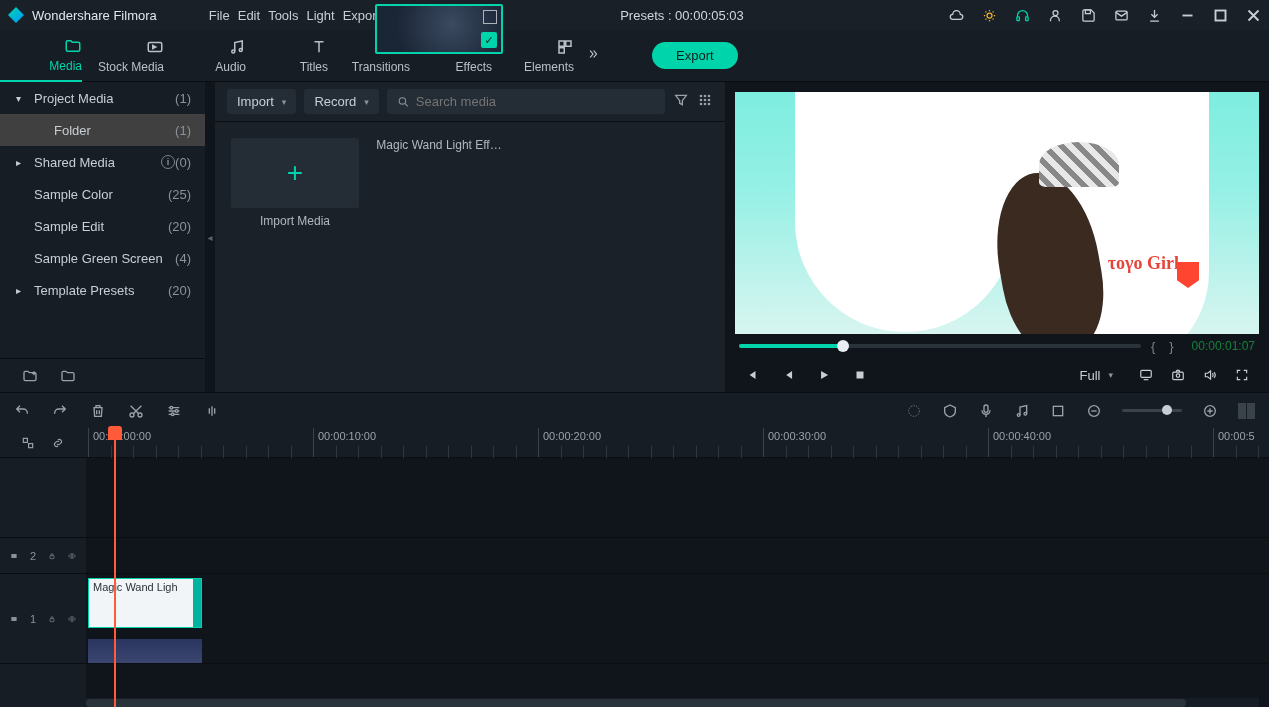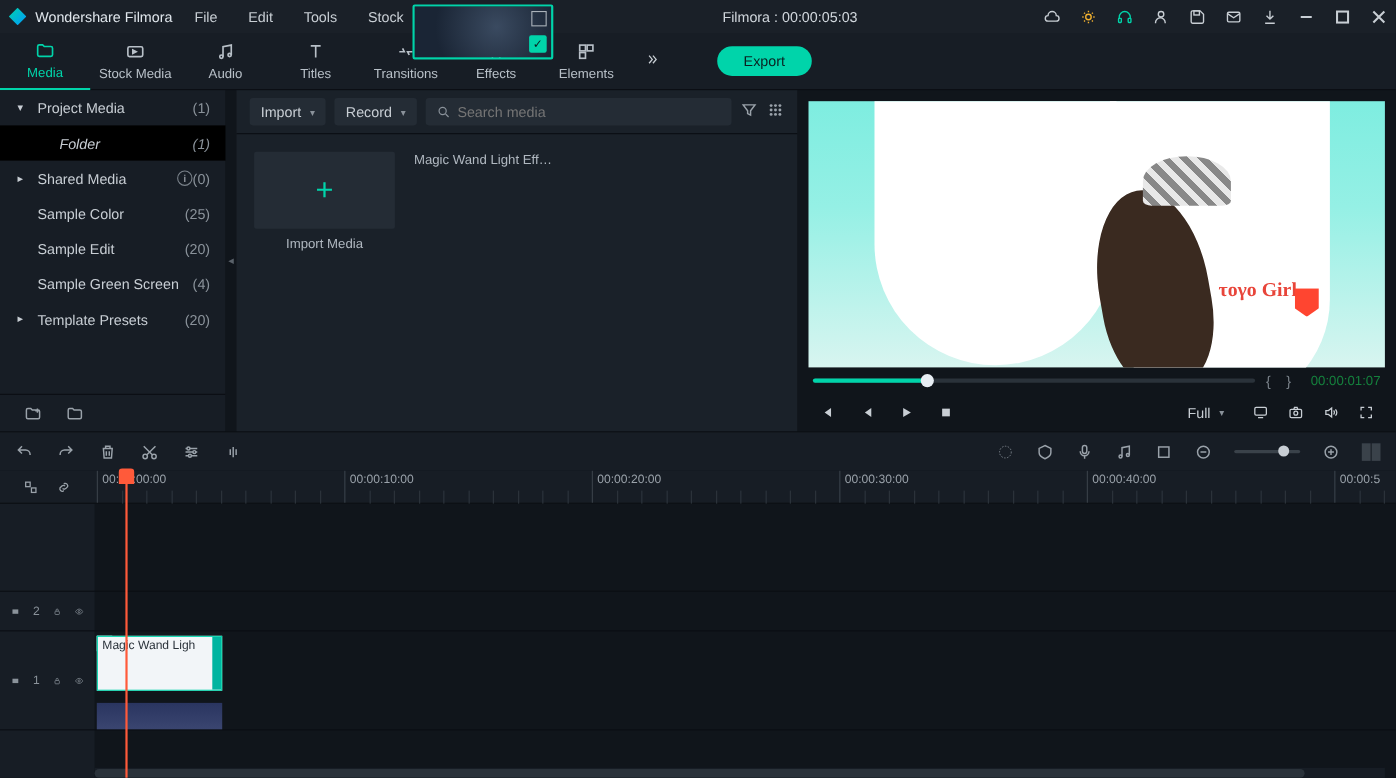--- a/index.html
+++ b/index.html
@@ -2,43 +2,43 @@
 <html><head>
 <meta charset="utf-8">
 <style>
 * { margin:0; padding:0; box-sizing:border-box; font-family: -apple-system, "Segoe UI", Arial, sans-serif; user-select:none; }
 body { background:#10151b; color:#c8ced4; width:1269px; height:707px; overflow:hidden; font-size:13px; }
 
 
 .titlebar { height:30px; background:#1a2028; display:flex; align-items:center; padding:0 8px; }
 .logo { width:16px; height:16px; background:linear-gradient(135deg,#00d4aa,#0099ff); clip-path:polygon(50% 0,100% 50%,50% 100%,0 50%); margin-right:8px; }
 .appname { color:#e0e6ec; font-weight:500; margin-right:20px; }
-.menus { display:flex; gap:28px; }
+.menus { display:flex; gap:8px;margin-left:32px; }
 .menus span { cursor:pointer; }
 .title-center { flex:1; text-align:center; color:#d0d6dc; }
 .title-right { display:flex; align-items:center; gap:18px; }
 .title-right svg { width:15px; height:15px; cursor:pointer; }
 .win-btn { width:15px; height:15px; cursor:pointer; display:flex; align-items:center; justify-content:center; }
 
 
 .tabsrow { height:52px; background:#171d25; display:flex; align-items:center; border-bottom:1px solid #0a0e13; }
-.tab { width:82px; height:52px; display:flex; flex-direction:column; align-items:center; justify-content:center; gap:4px; cursor:pointer; color:#b8c0c8; }
+.tab { width:82px; height:52px; display:flex; flex-direction:column; align-items:flex-end; justify-content:center; gap:4px; cursor:pointer; color:#b8c0c8; }
 .tab.active { color:#00d4aa; border-bottom:2px solid #00d4aa; }
 .tab svg { width:18px; height:18px; }
 .tab-text { font-size:12px; }
 .tabs-expand { margin-left:10px; cursor:pointer; }
 .export-btn { margin-left:50px; background:#00d4aa; color:#0a2020; padding:6px 24px; border-radius:16px; font-weight:500; cursor:pointer; font-size:13px; }
 
 
 .mid { display:flex; height:310px; }
 .sidebar { width:205px; background:#171d25; display:flex; flex-direction:column; }
 .side-item { display:flex; align-items:center; height:32px; padding:0 14px 0 34px; cursor:pointer; position:relative; }
 .side-item.pm { padding-left:34px; }
 .side-item .arrow { position:absolute; left:16px; font-size:10px; }
-.side-item.sel { background:#000000;font-style:italic; }
+.side-item.sel { background:#404040; }
 .side-label { flex:1; }
 .side-count { color:#8a929a; }
 .side-info { width:14px; height:14px; border:1px solid #7a828a; border-radius:50%; display:inline-flex; align-items:center; justify-content:center; font-size:9px; margin-left:6px; }
 .side-bottom { margin-top:auto; height:34px; display:flex; align-items:center; gap:22px; padding-left:22px; border-top:1px solid #0a0e13; }
 .side-bottom svg { width:16px; height:16px; cursor:pointer; }
 .side-drag { width:10px; background:#10151b; display:flex; align-items:center; justify-content:center; }
 .side-drag span { color:#5a626a; font-size:10px; cursor:pointer; }
 
 
 .mediapanel { width:510px; background:#1a2129; display:flex; flex-direction:column; }
@@ -119,25 +119,25 @@
 </head>
 <body>
 
 <div class="titlebar">
   <div class="logo"></div>
   <div class="appname">Wondershare Filmora</div>
   <div class="menus">
     <span>File</span>
     <span>Edit</span>
     <span>Tools</span>
-    <span>Stock</span>
+    <span>Light</span>
     <span>Export</span>
     <span>Help</span>
   </div>
-  <div class="title-center">Filmora : 00:00:05:03</div>
+  <div class="title-center">Presets : 00:00:05:03</div>
   <div class="title-right">
     <svg viewBox="0 0 24 24" fill="none" stroke="#c8ced4" stroke-width="2">
         <path d="M18 10a6 6 0 00-12 0 4 4 0 000 8h12a4 4 0 000-8z"></path>
       </svg>
     <svg viewBox="0 0 24 24" fill="none" stroke="#f0b030" stroke-width="2">
         <circle cx="12" cy="12" r="4"></circle>
         <path d="M12 3v2M12 19v2M3 12h2M19 12h2M5.6 5.6l1.4 1.4M17 17l1.4 1.4M5.6 18.4L7 17M17 7l1.4-1.4"></path>
       </svg>
     <svg viewBox="0 0 24 24" fill="none" stroke="#00d4aa" stroke-width="2">
         <path d="M4 14v-2a8 8 0 0116 0v2"></path>

